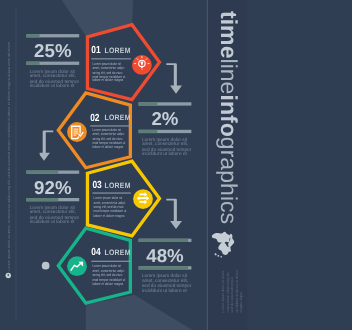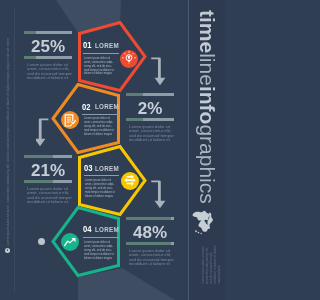--- a/index.html
+++ b/index.html
@@ -81,21 +81,21 @@
   </div>
   <div class="pctnum" style="left:126px;top:100px;width:48px;">2%</div>
   <div class="bar" style="left:126px;top:118px;width:48px;">
     <div class="barfill" style="width:17px;"></div>
   </div>
   <div class="lorem" style="left:129px;top:125px;width:46px;">Lorem ipsum dolor sit amet, consectetur elit, sed do eiusmod tempor incididunt ut labore et</div>
 
   <div class="bar" style="left:24px;top:155px;width:48px;">
     <div class="barfill" style="width:29px;"></div>
   </div>
-  <div class="pctnum" style="left:24px;top:162px;width:48px;">21%</div>
+  <div class="pctnum" style="left:24px;top:162px;width:48px;">92%</div>
   <div class="bar" style="left:24px;top:180px;width:48px;">
     <div class="barfill" style="width:29px;"></div>
   </div>
   <div class="lorem" style="left:27px;top:187px;width:46px;">Lorem ipsum dolor sit amet, consectetur elit, sed do eiusmod tempor incididunt ut labore et</div>
 
   <div class="bar" style="left:126px;top:217px;width:48px;">
     <div class="barfill" style="width:45px;"></div>
   </div>
   <div class="pctnum" style="left:126px;top:224px;width:48px;">48%</div>
   <div class="bar" style="left:126px;top:242px;width:48px;">

